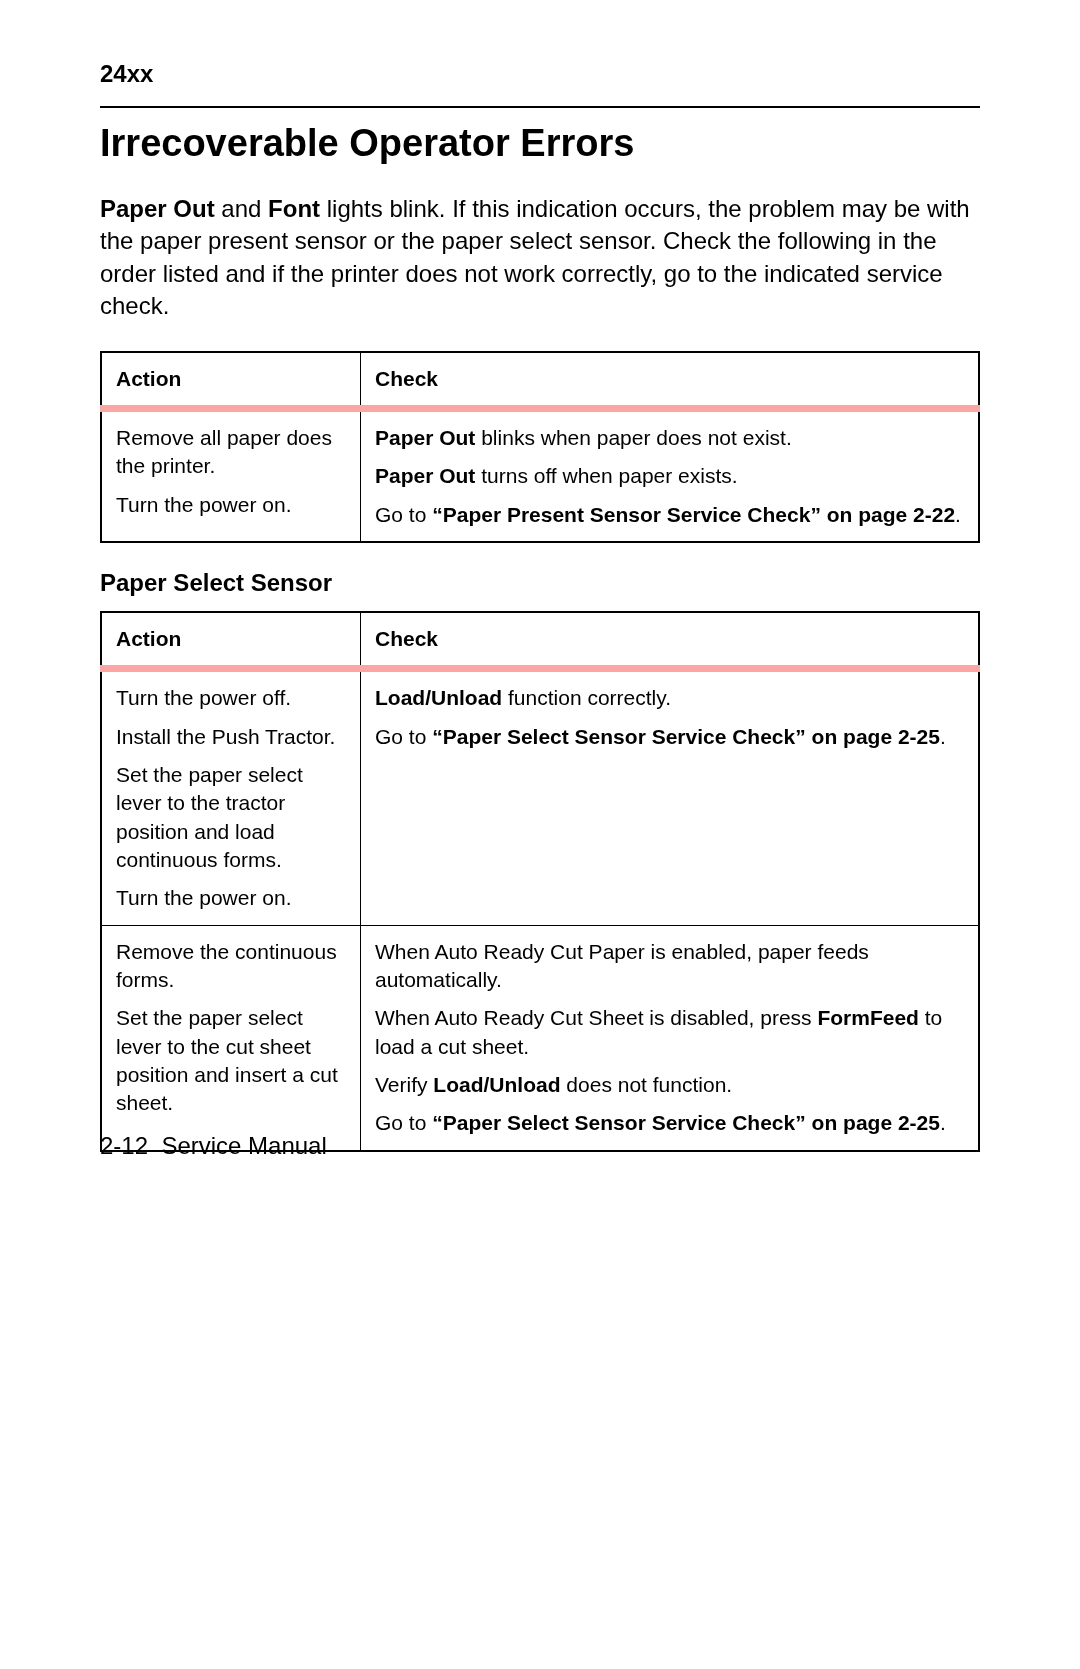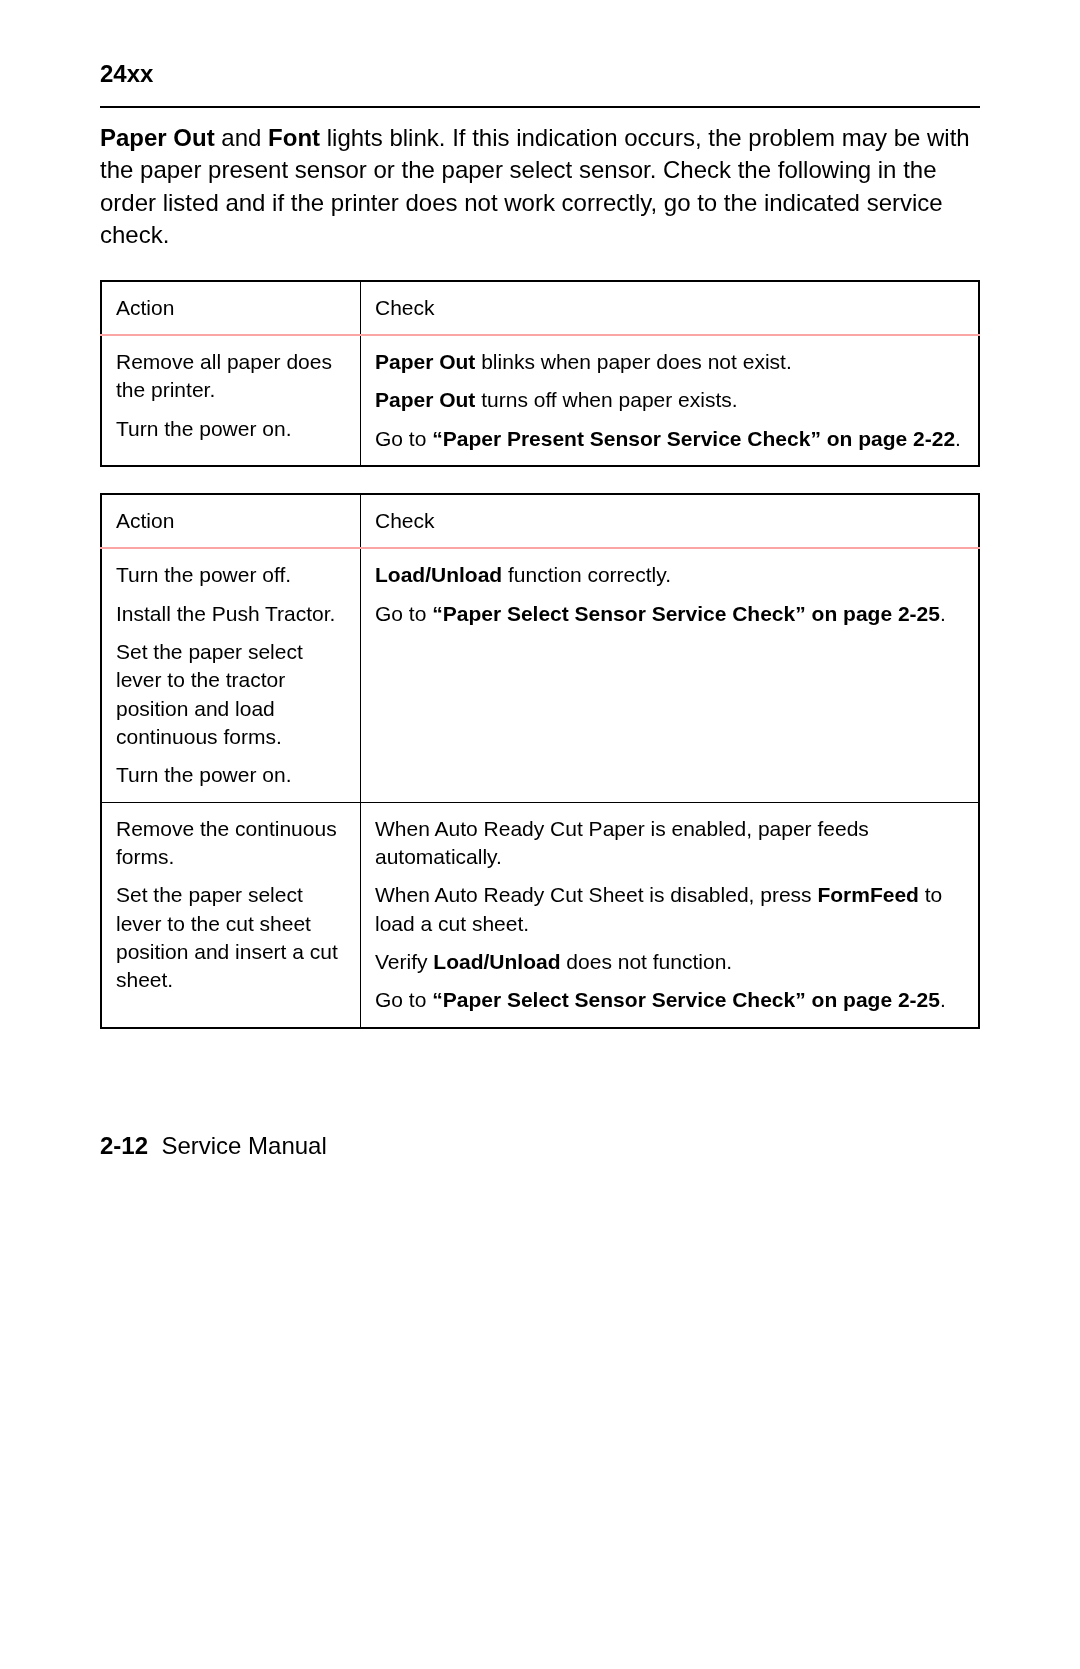--- a/index.html
+++ b/index.html
@@ -49,47 +49,48 @@
   }
   table.data th, table.data td {
     border: 1px solid #000;
     padding: 12px 14px;
     font-size: 21px;
     text-align: left;
     vertical-align: top;
     line-height: 1.35;
   }
   table.data th {
-    font-weight: normal;
-    border-bottom: 2px solid #fca5a5;
+    font-weight: bold;
+    border-bottom: 7px solid #fca5a5;
   }
   table.data thead tr th:first-child,
   table.data tbody tr td:first-child {
     width: 230px;
   }
   .b { font-weight: bold; }
   .link { color: #000000; font-weight: bold; }
   .para { margin: 0 0 10px 0; }
   .para:last-child { margin-bottom: 0; }
   .footer {
     position: absolute;
     left: 100px;
     bottom: 54px;
     font-size: 24px;
   }
-  .footer .pagenum { font-weight: bold; text-align: center; }
+  .footer .pagenum { font-weight: normal; text-align: center; }
 </style>
 </head>
 <body>
 
 <div class="page">
 
   <div class="model">24xx</div>
   <hr class="hr">
 
+  <h1 class="section-title">Irrecoverable Operator Errors</h1>
 
   <p class="body-text">
     <span class="b">Paper Out</span><span> and </span><span class="b">Font</span><span> lights blink. If this indication occurs, the problem may be with the paper present sensor or the paper select sensor. Check the following in the order listed and if the printer does not work correctly, go to the indicated service check.</span>
   </p>
 
 
   <table class="data">
     <thead>
       <tr>
         <th>Action</th>
@@ -110,20 +111,21 @@
             <span class="b">Paper Out</span><span> turns off when paper exists.</span>
           </div>
           <div class="para">
             <span>Go to </span><span class="link">“Paper Present Sensor Service Check” on page 2-22</span><span>.</span>
           </div>
         </td>
       </tr>
     </tbody>
   </table>
 
+  <div class="subheading">Paper Select Sensor</div>
 
   <table class="data">
     <thead>
       <tr>
         <th>Action</th>
         <th>Check</th>
       </tr>
     </thead>
     <tbody>
       <tr>

